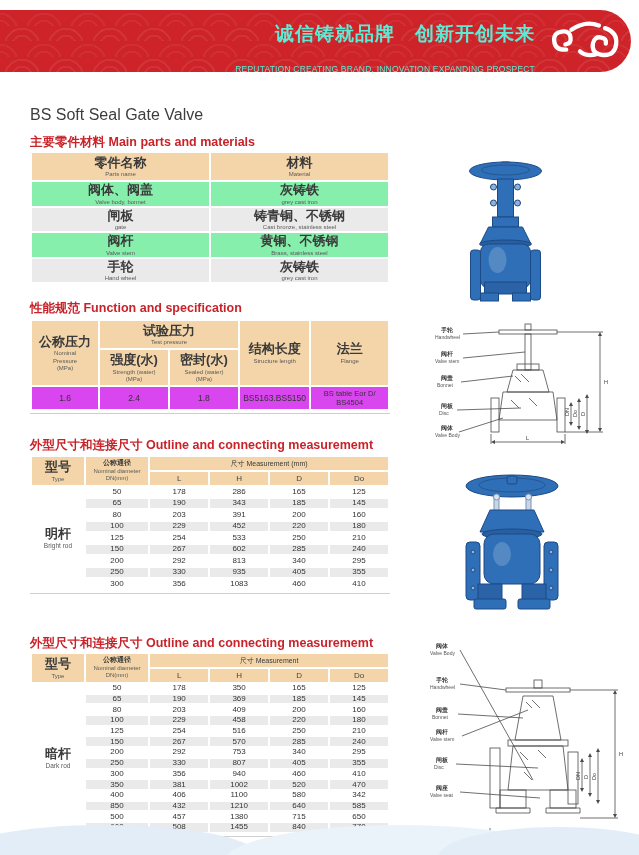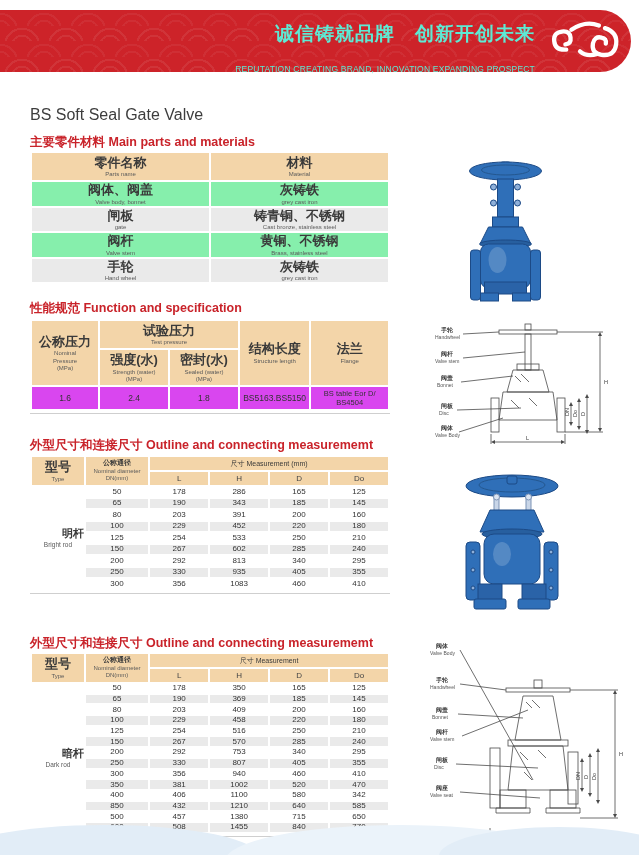--- a/index.html
+++ b/index.html
@@ -47,21 +47,21 @@
   .spec .fl { font-size:7.5px; line-height:1.2; }
   
   .dim thead td { padding:1px 0; }
   .dim .meas { font-size:7px; color:#3a3a3a; height:11px; }
   .dim .colhead { font-size:8px; color:#444; height:11px; }
   .dim tbody td { font-size:8px; color:#333; background:#fff; line-height:1; }
   .dim1 tbody td { height:9.5px; }
   .dim2 tbody td { height:8.7px; }
   .dim tbody tr:nth-child(even) td { background:#eaeaea; }
   .dim tbody td.type-cell { background:#fff; }
-  .type-cell .zh { font-size:11px;text-align:right; }
+  .type-cell .zh { font-size:13px; }
   .type-cell .en { font-size:6.5px; }
   
   .fig { position:absolute; }
   svg text { font-family:"Liberation Sans", sans-serif; }
   .dg-zh { font-size:6px; font-weight:bold; fill:#3a3a3a; }
   .dg-en { font-size:5px; fill:#555; }
   .dg-dim { font-size:5.5px; fill:#3a3a3a; }
   
   .wave { position:absolute; border-radius:50%; }
   .wave1 { bottom:-34px; left:-50px; width:310px; height:64px; background:#e2edf7; }

